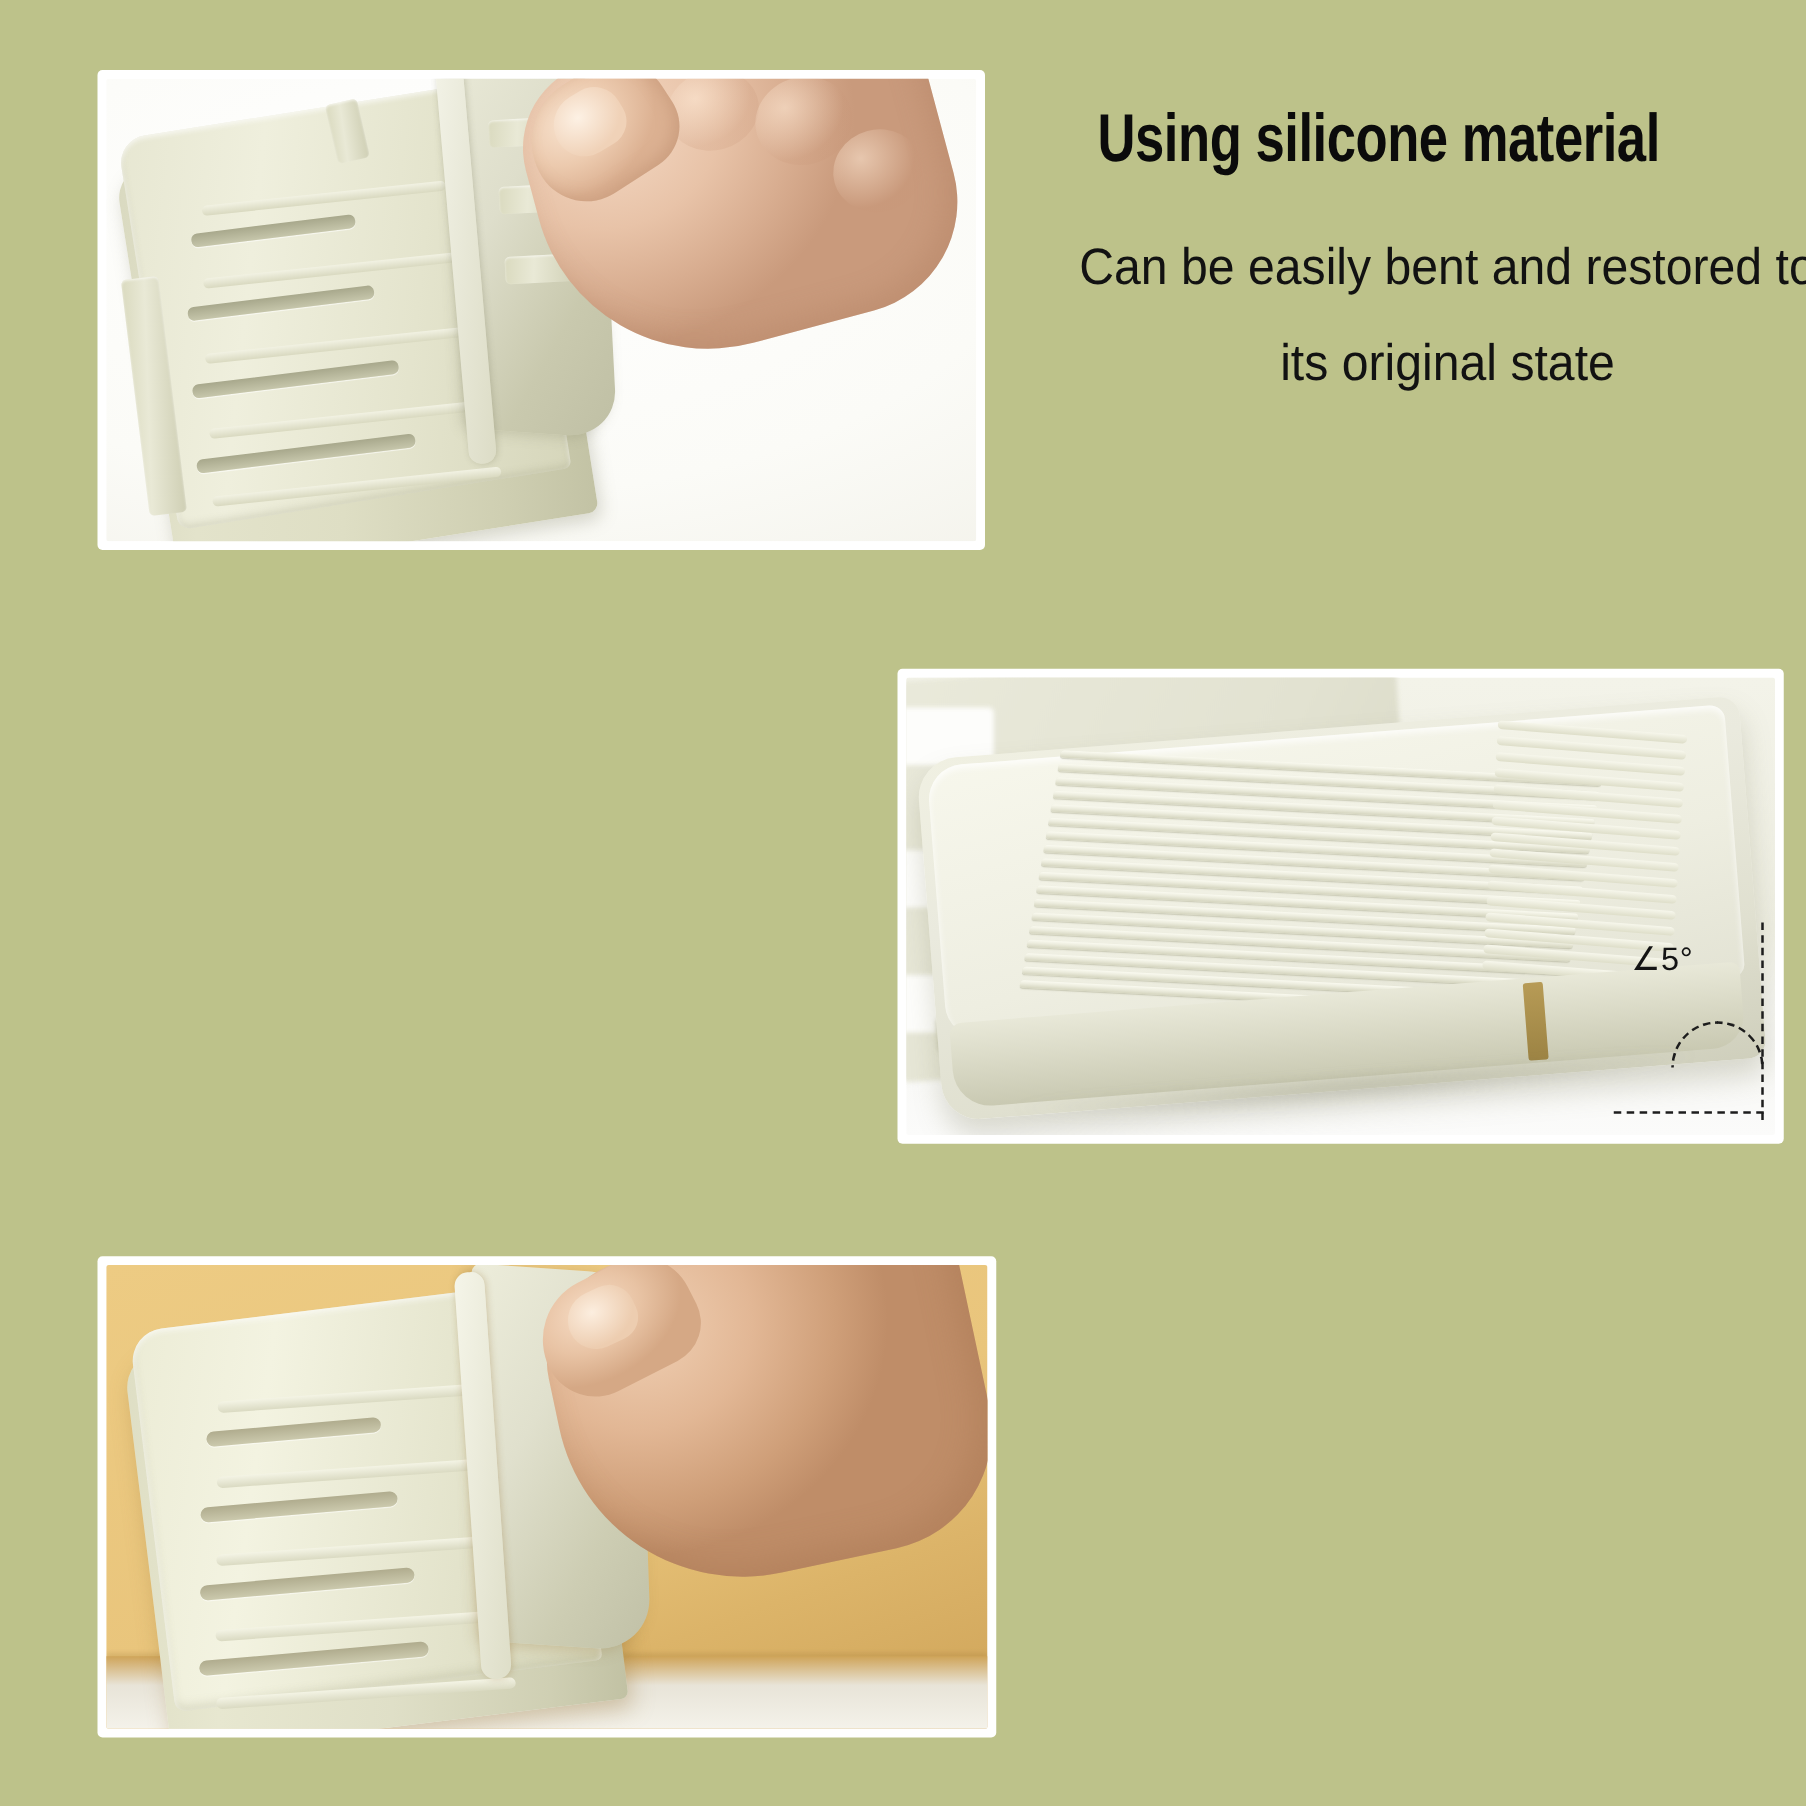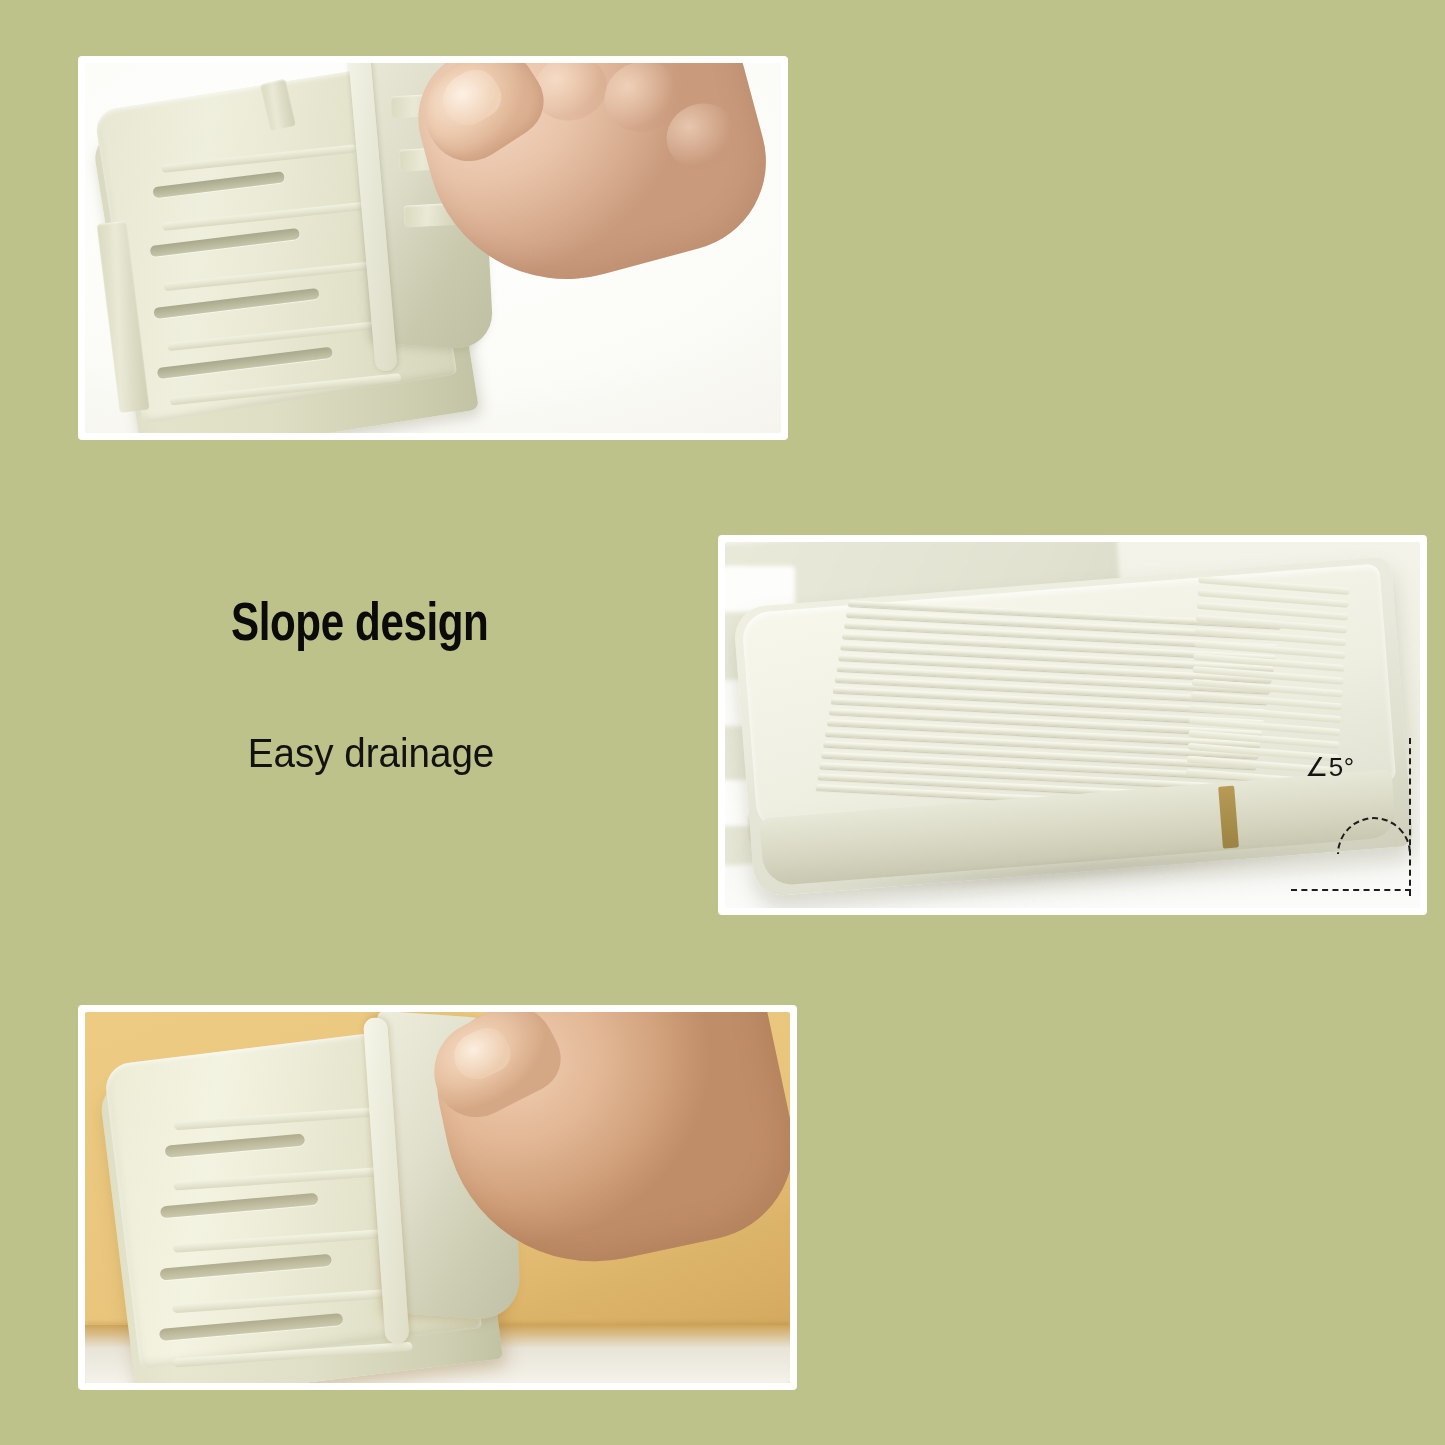--- a/index.html
+++ b/index.html
@@ -348,25 +348,26 @@
           <div class="t-knuckle" style="left:120px;top:30px;width:74px;height:64px;"></div>
           <div class="t-knuckle" style="left:186px;top:54px;width:78px;height:70px;"></div>
           <div class="t-knuckle" style="left:236px;top:110px;width:72px;height:66px;"></div>
         </div>
         <div class="t-thumb"></div>
         <div class="t-nail"></div>
       </div>
     </div>
   </div>
 
-
-  <div class="txt" id="txt-mid">
-    <div class="heading">Slope design</div>
-    <div class="body-line">Easy drainage</div>
+  <div class="txt" id="txt-top">
+    <div class="heading">Using silicone material</div>
+    <div class="body-line l1">Can be easily bent and restored to</div>
+    <div class="body-line l2">its original state</div>
   </div>
+
 
   <div class="panel" id="panel-mid">
     <div class="inner">
       <div class="bg-studio"></div>
 
       <div class="m-scene">
         <div class="m-back"></div>
         <div class="m-backslot" style="top:24px;"></div>
         <div class="m-backslot" style="top:138px;"></div>
         <div class="m-backslot" style="top:238px;"></div>

